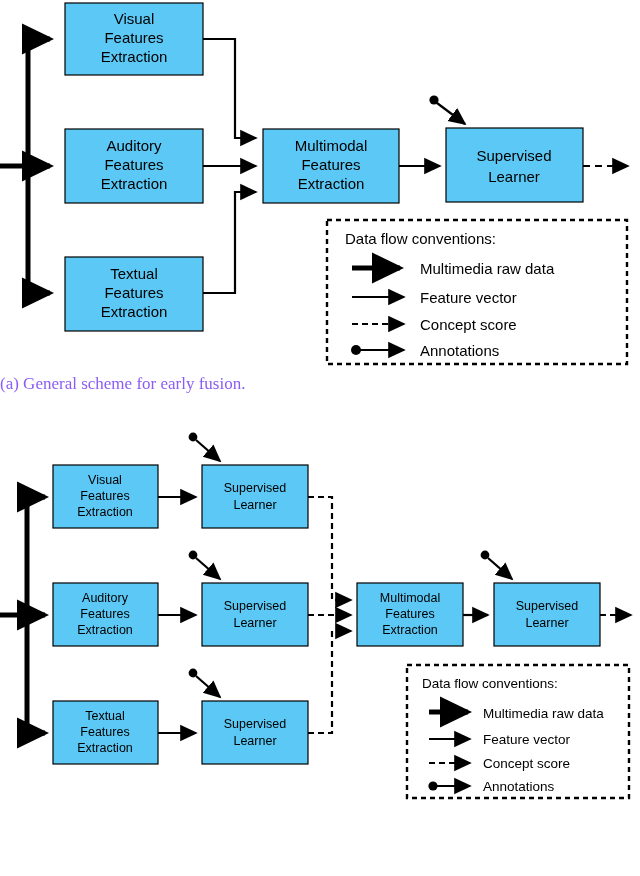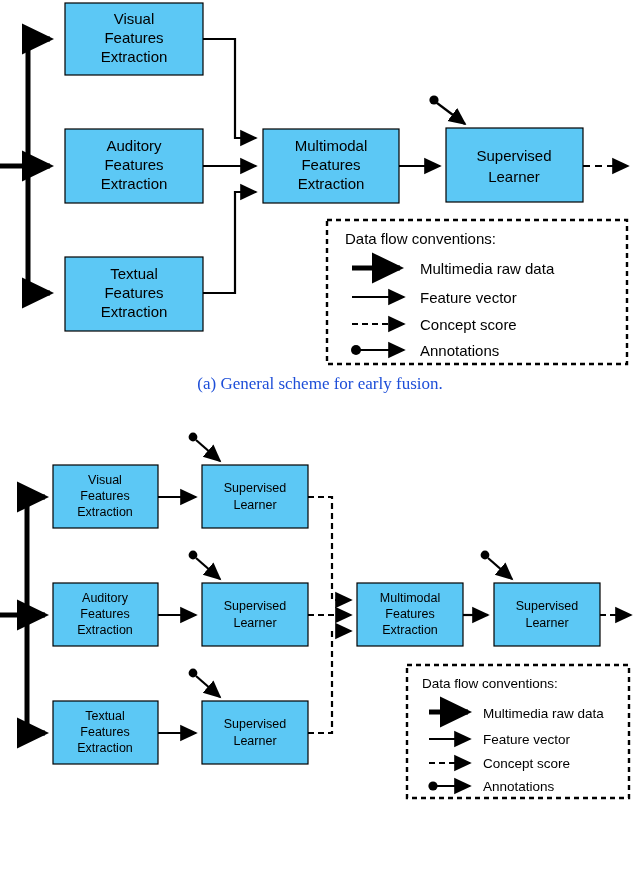--- a/index.html
+++ b/index.html
@@ -12,22 +12,22 @@
   .box-rect{fill:#5cc8f5;stroke:#000;stroke-width:1.2;}
   .box-label{font-family:"Liberation Sans",sans-serif;fill:#000;text-anchor:middle;}
   .ln{stroke:#000;fill:none;}
   .thick{stroke-width:5;}
   .thin{stroke-width:2.2;}
   .dash{stroke-width:2.2;stroke-dasharray:7 5;}
   .dash-sm{stroke-width:2.2;stroke-dasharray:6 4;}
   .legendbox{fill:none;stroke:#000;stroke-width:2.4;stroke-dasharray:5 4;}
   .legend-title{font-family:"Liberation Sans",sans-serif;fill:#000;}
   .legend-item{font-family:"Liberation Sans",sans-serif;fill:#000;}
-  .caption{position:absolute;left:0;width:640px;text-align:center;
-           font-family:"Liberation Serif",serif;font-size:17px;color:#1d4ed8;}
+  .caption{position:absolute;left:0;width:640px;text-align:left;
+           font-family:"Liberation Serif",serif;font-size:17px;color:#8b5cf6;}
   #cap-a{top:374px;}
   .dot{fill:#000;}
 </style>
 </head>
 <body>
 
 <div id="page">
 
   <div class="fig" id="fig-a">
     <svg width="640" height="410" viewBox="0 0 640 410">

